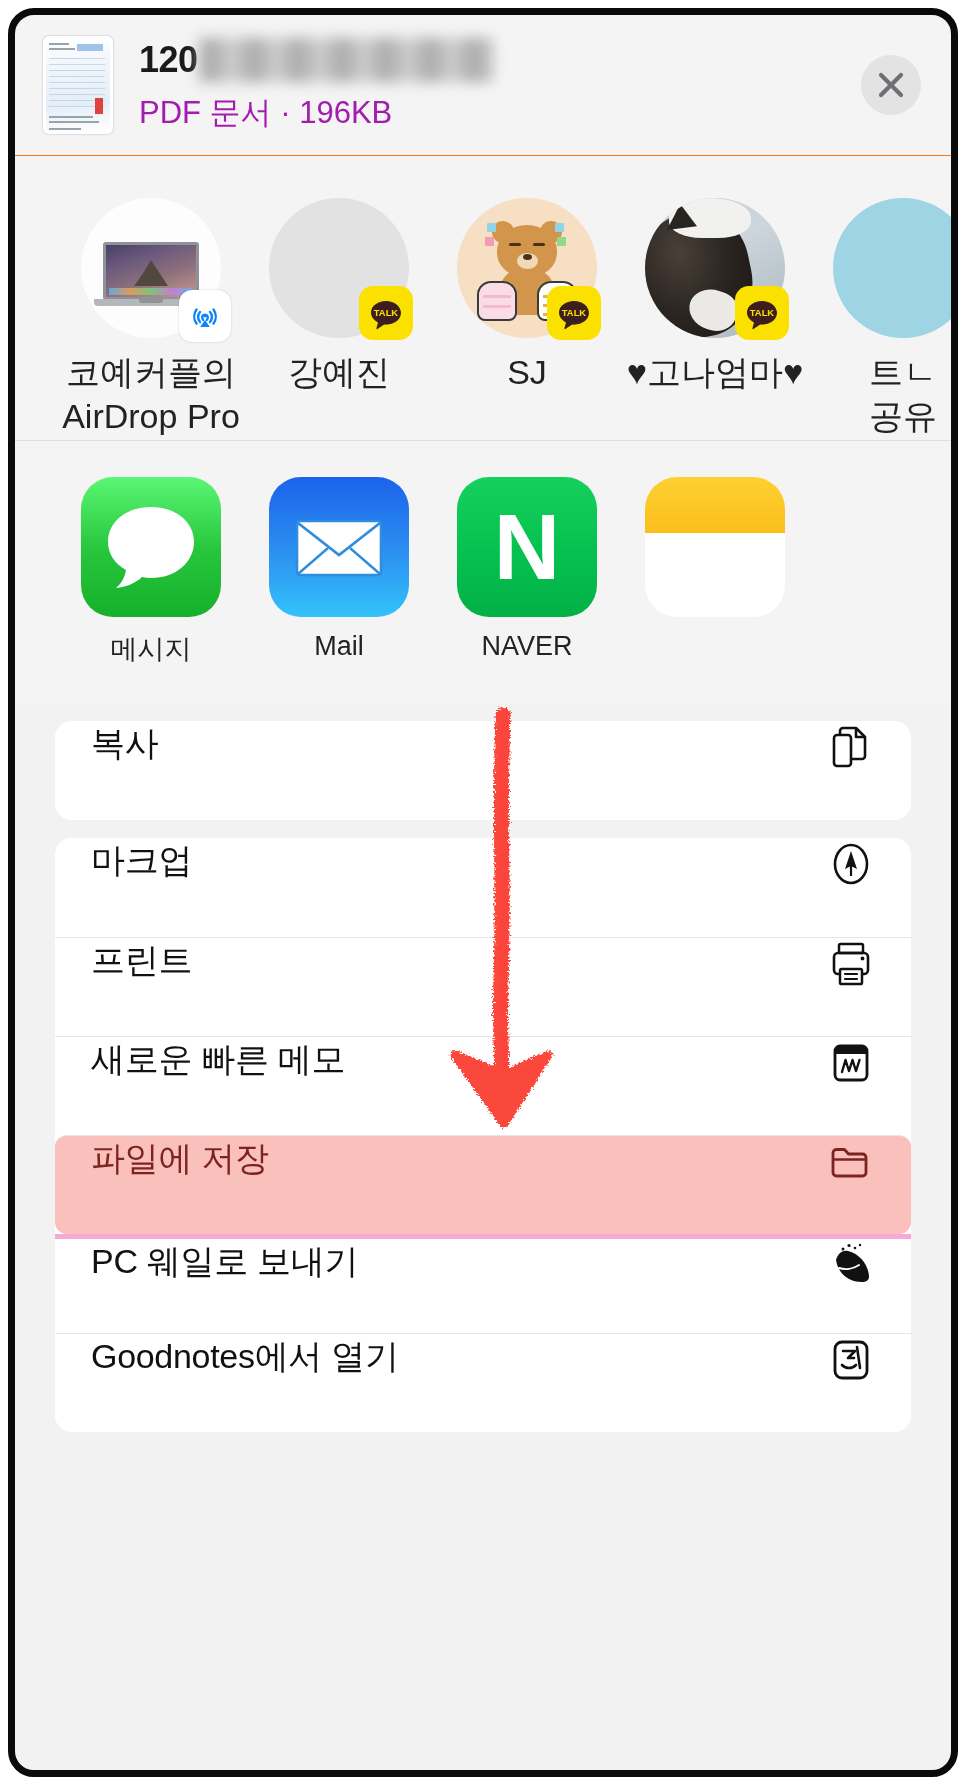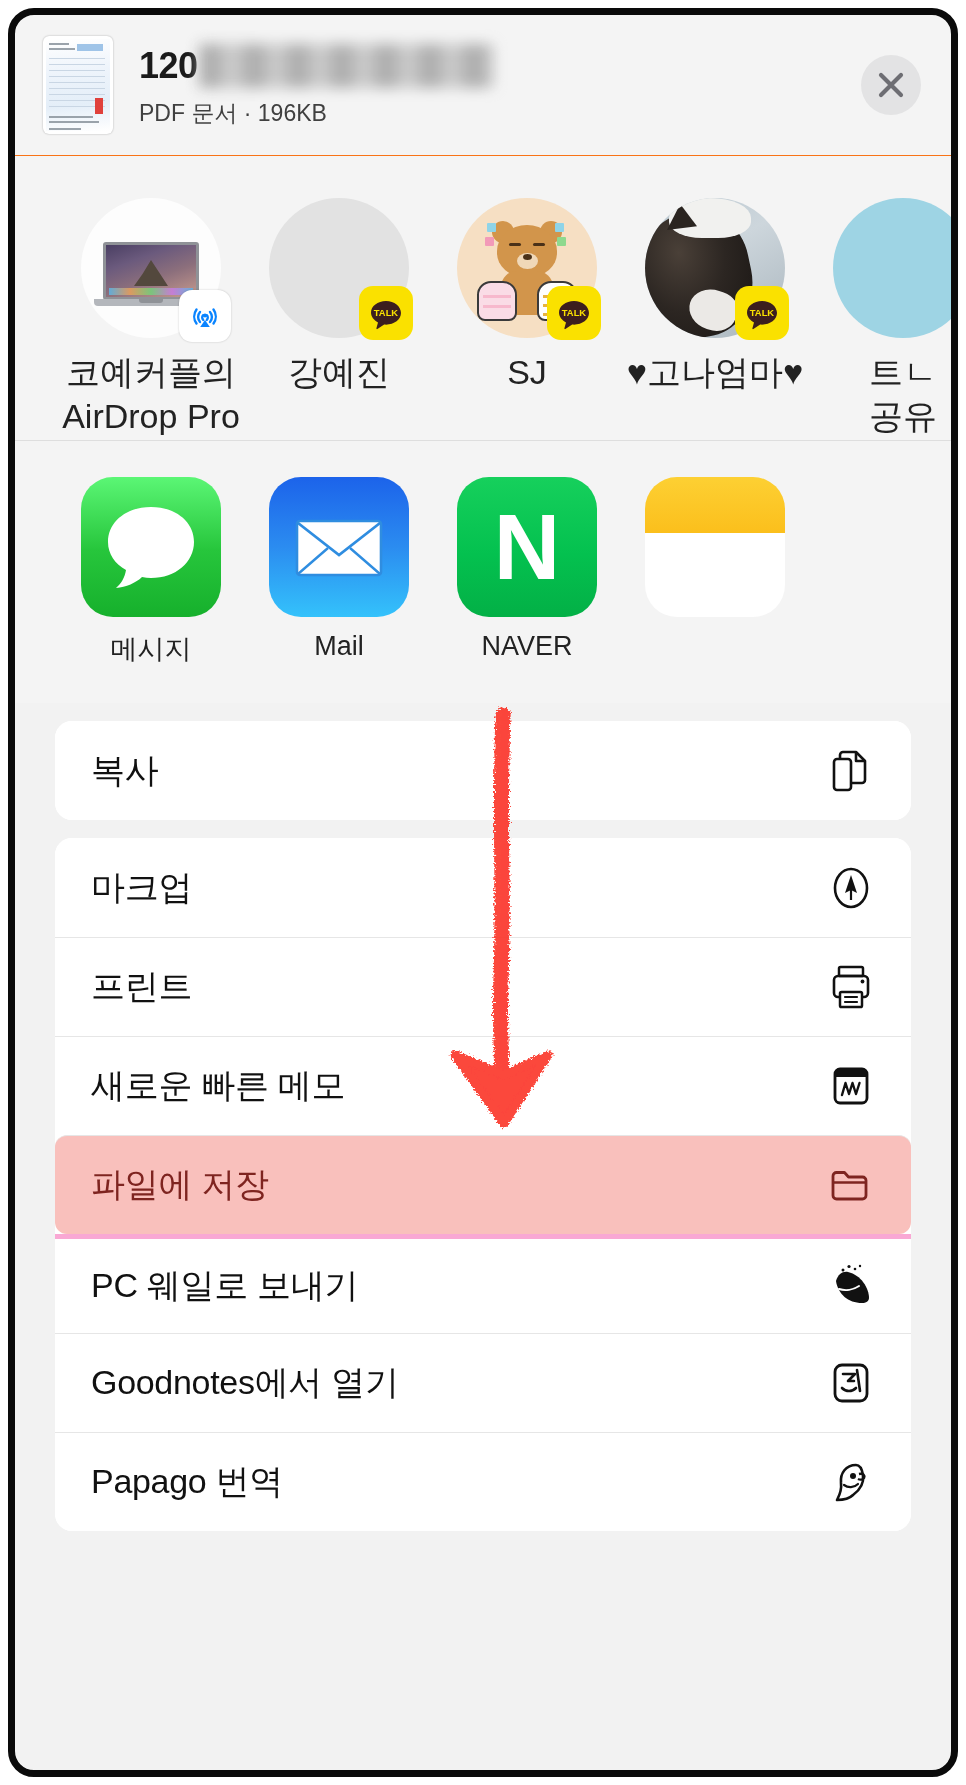--- a/index.html
+++ b/index.html
@@ -102,22 +102,22 @@
     background:
       repeating-linear-gradient(90deg,
         rgba(150,150,150,.55) 0px, rgba(150,150,150,.55) 22px,
         rgba(196,196,196,.55) 22px, rgba(196,196,196,.55) 44px),
       #c8c8c8;
     filter: blur(7px);
     opacity: .95;
   }
   .doc-sub {
     margin-top: 8px;
-    font-size: 23px;
-    color: #404040;
+    font-size: 31px;
+    color: #a21caf;
     white-space: nowrap;
   }
   .close-btn {
     flex: 0 0 auto;
     width: 60px; height: 60px;
     border-radius: 50%;
     background: #e3e3e4;
     display: flex;
     align-items: center;
     justify-content: center;
@@ -360,21 +360,21 @@
   .group {
     background: #ffffff;
     border-radius: 17px;
     overflow: hidden;
     margin-bottom: 18px;
   }
   .row {
     position: relative;
     height: 99px;
     display: flex;
-    align-items: center;
+    align-items: flex-start;
     justify-content: space-between;
     padding: 0 34px 0 36px;
     background: #ffffff;
     cursor: pointer;
   }
   .row + .row { border-top: 1px solid #e6e6e6; }
   .row-label {
     font-size: 34px;
     color: #111111;
     letter-spacing: -0.3px;
@@ -680,31 +680,20 @@
           <span class="row-icon">
             <svg width="50" height="50" viewBox="0 0 50 50">
               <rect x="9" y="7" width="32" height="36" rx="7" fill="none" stroke="#111" stroke-width="2.8"></rect>
               <path d="M17 16 h12 l-7 7 h6" fill="none" stroke="#111" stroke-width="2.6" stroke-linecap="round" stroke-linejoin="round"></path>
               <path d="M16 30 C20 34 26 34 30 30" fill="none" stroke="#111" stroke-width="2.6" stroke-linecap="round"></path>
               <path d="M31 12 L34 33" fill="none" stroke="#111" stroke-width="2.6" stroke-linecap="round"></path>
             </svg>
           </span>
         </div>
 
-        <div class="row">
-          <span class="row-label">Papago 번역</span>
-          <span class="row-icon">
-            <svg width="50" height="50" viewBox="0 0 50 50">
-              <path d="M30 8 C20 8 14 16 15 26 C16 34 13 39 11 43 C17 43 23 42 27 38 C34 33 38 26 37 18 C36 12 34 8 30 8 Z" fill="none" stroke="#111" stroke-width="2.6" stroke-linejoin="round"></path>
-              <circle cx="27" cy="19" r="3" fill="#111"></circle>
-              <path d="M33 17 C37 16 39 18 38 21 C37 23 34 23 32 22" fill="none" stroke="#111" stroke-width="2.4" stroke-linejoin="round"></path>
-              <path d="M18 28 C22 31 28 31 32 27" fill="none" stroke="#111" stroke-width="2.2" stroke-linecap="round"></path>
-            </svg>
-          </span>
-        </div>
       </div>
     </div>
 
     <svg id="red-arrow" viewBox="0 0 936 1755">
       <defs>
         <filter id="rough">
           <feTurbulence type="fractalNoise" baseFrequency="0.55" numOctaves="3" seed="7" result="n"></feTurbulence>
           <feDisplacementMap in="SourceGraphic" in2="n" scale="7" xChannelSelector="R" yChannelSelector="G"></feDisplacementMap>
         </filter>
       </defs>

